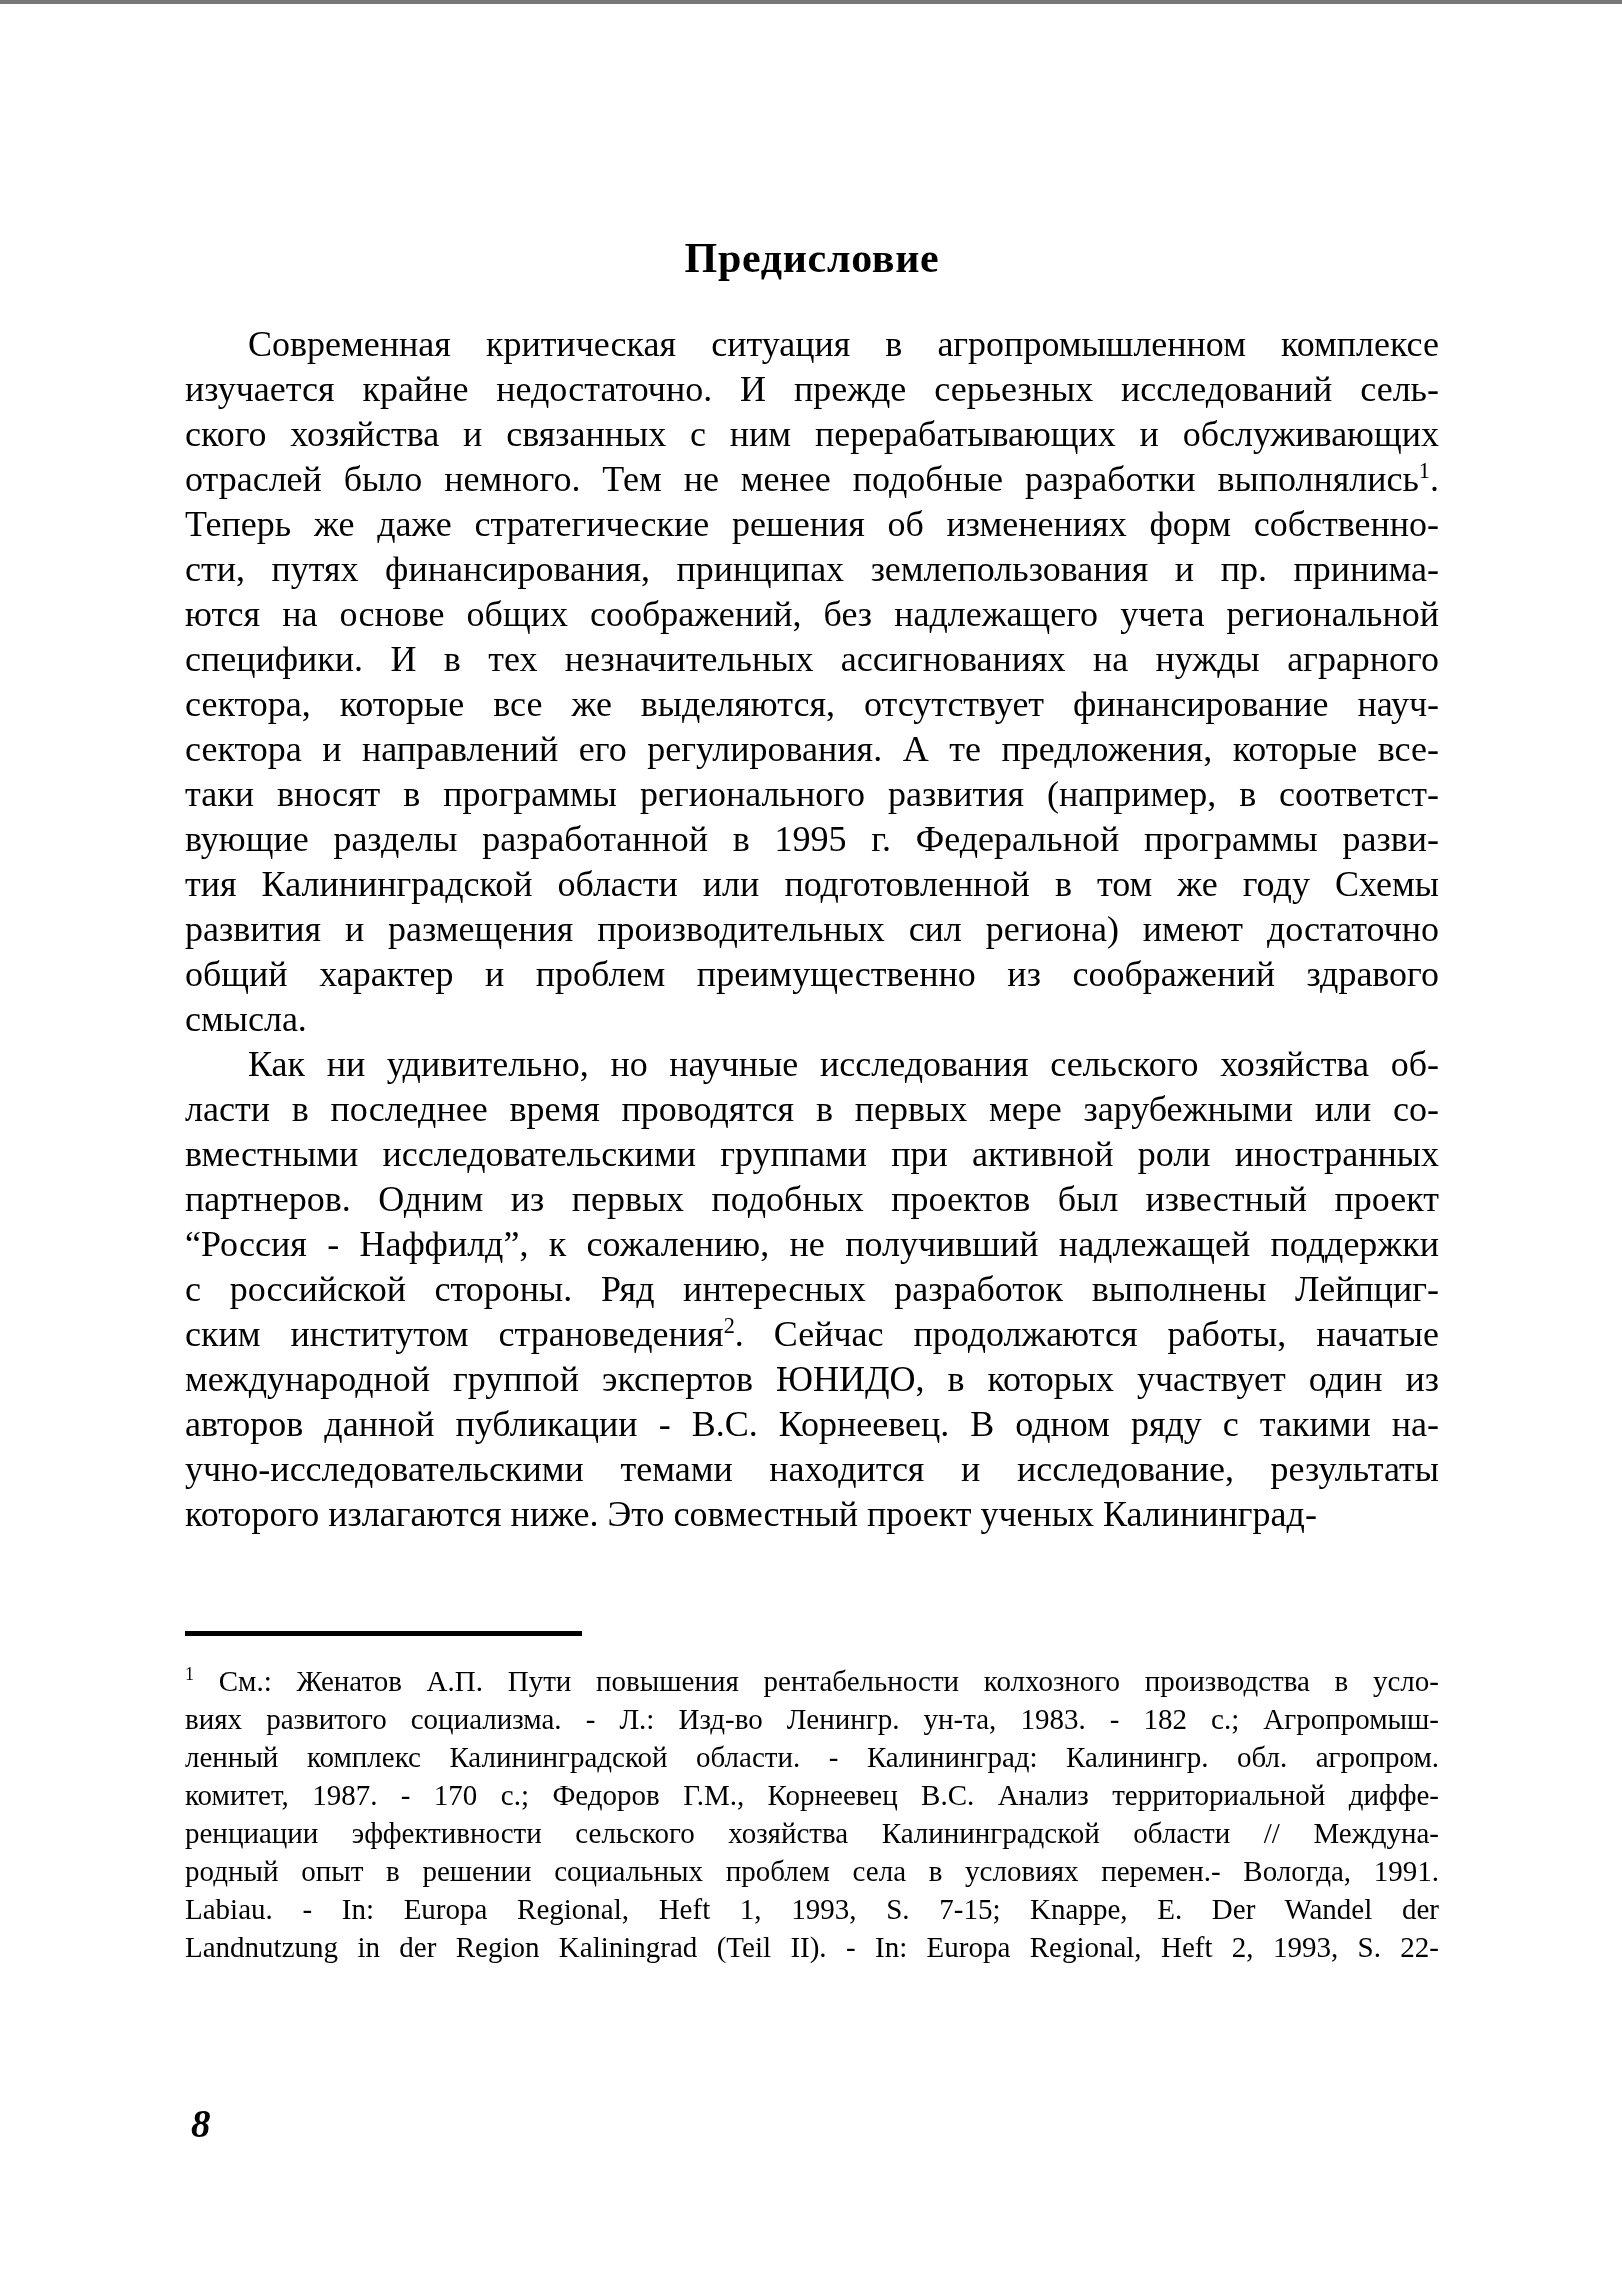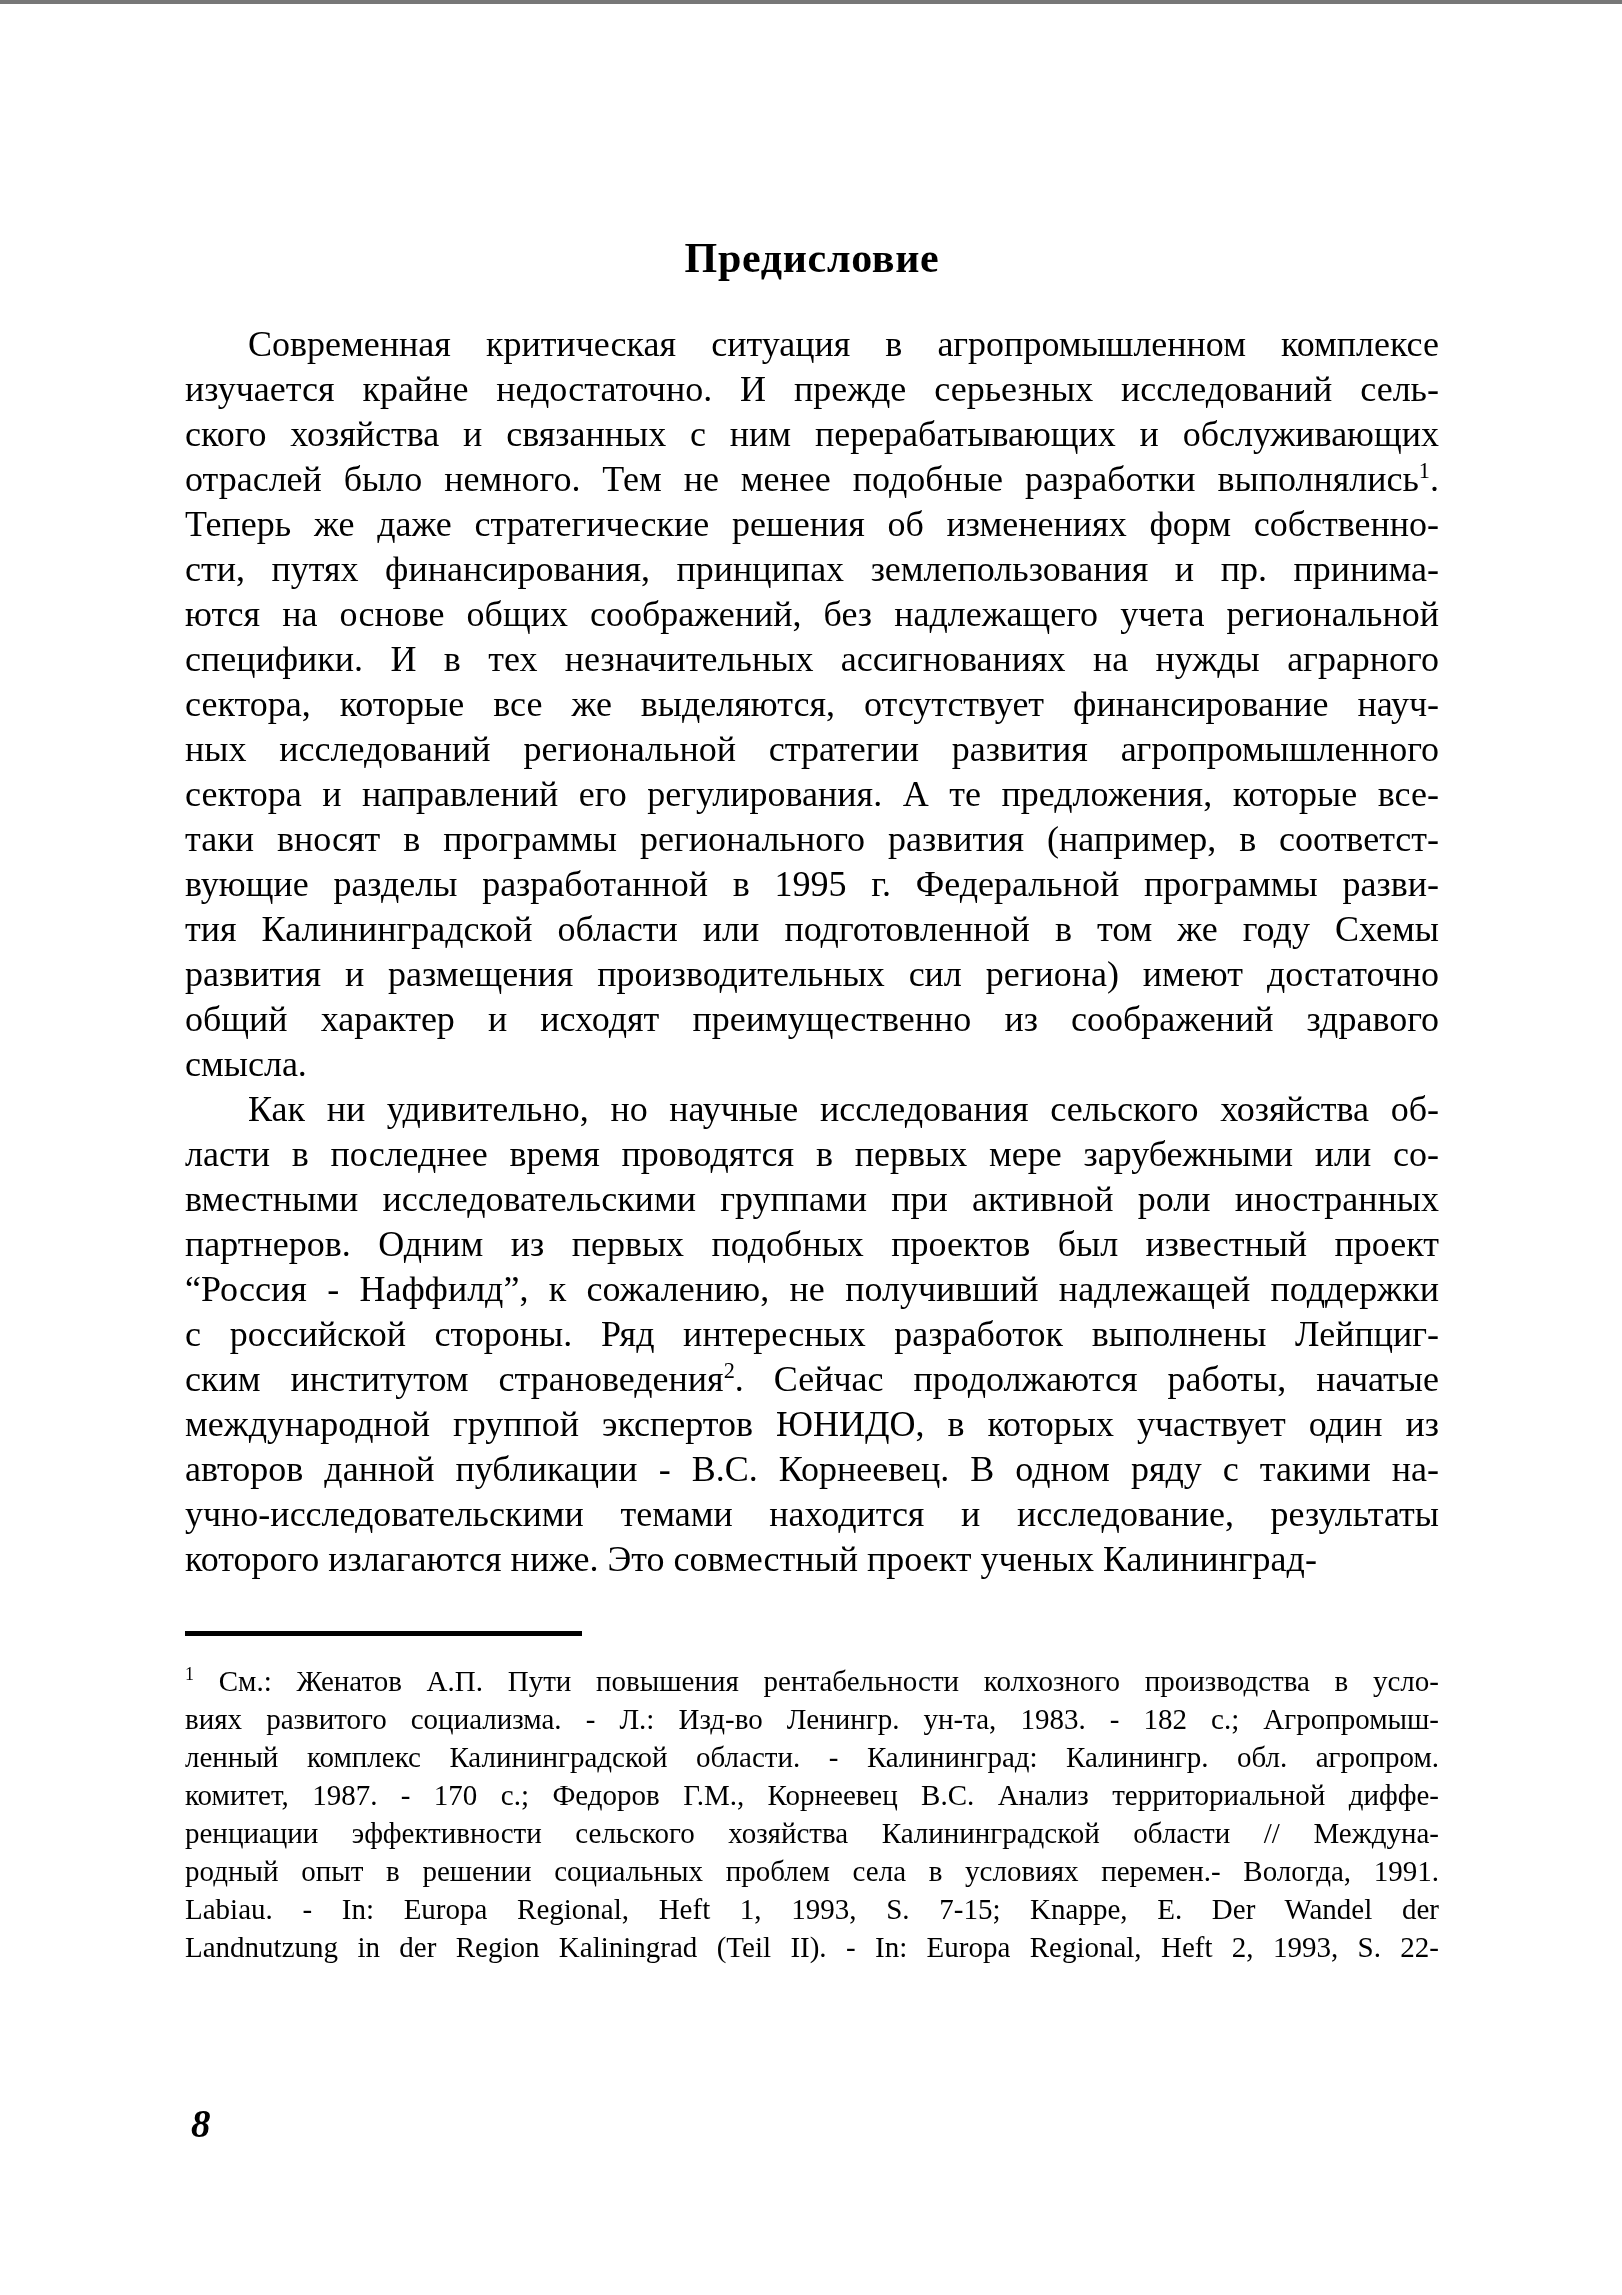--- a/index.html
+++ b/index.html
@@ -90,27 +90,26 @@
     <div class="paragraph">
         <div class="line first">Современная критическая ситуация в агропромышленном комплексе</div>
         <div class="line">изучается крайне недостаточно. И прежде серьезных исследований сель-</div>
         <div class="line">ского хозяйства и связанных с ним перерабатывающих и обслуживающих</div>
         <div class="line">отраслей было немного. Тем не менее подобные разработки выполнялись<sup>1</sup>.</div>
         <div class="line">Теперь же даже стратегические решения об изменениях форм собственно-</div>
         <div class="line">сти, путях финансирования, принципах землепользования и пр. принима-</div>
         <div class="line">ются на основе общих соображений, без надлежащего учета региональной</div>
         <div class="line">специфики. И в тех незначительных ассигнованиях на нужды аграрного</div>
         <div class="line">сектора, которые все же выделяются, отсутствует финансирование науч-</div>
-        <div class="line">ных исследований региональной стратегии развития агропромышленного</div>
         <div class="line">сектора и направлений его регулирования. А те предложения, которые все-</div>
         <div class="line">таки вносят в программы регионального развития (например, в соответст-</div>
         <div class="line">вующие разделы разработанной в 1995 г. Федеральной программы разви-</div>
         <div class="line">тия Калининградской области или подготовленной в том же году Схемы</div>
         <div class="line">развития и размещения производительных сил региона) имеют достаточно</div>
-        <div class="line">общий характер и исходят преимущественно из соображений здравого</div>
+        <div class="line">общий характер и проблем преимущественно из соображений здравого</div>
         <div class="line last">смысла.</div>
       </div>
     <div class="paragraph">
         <div class="line first">Как ни удивительно, но научные исследования сельского хозяйства об-</div>
         <div class="line">ласти в последнее время проводятся в первых мере зарубежными или со-</div>
         <div class="line">вместными исследовательскими группами при активной роли иностранных</div>
         <div class="line">партнеров. Одним из первых подобных проектов был известный проект</div>
         <div class="line">“Россия - Наффилд”, к сожалению, не получивший надлежащей поддержки</div>
         <div class="line">с российской стороны. Ряд интересных разработок выполнены Лейпциг-</div>
         <div class="line">ским институтом страноведения<sup>2</sup>. Сейчас продолжаются работы, начатые</div>

